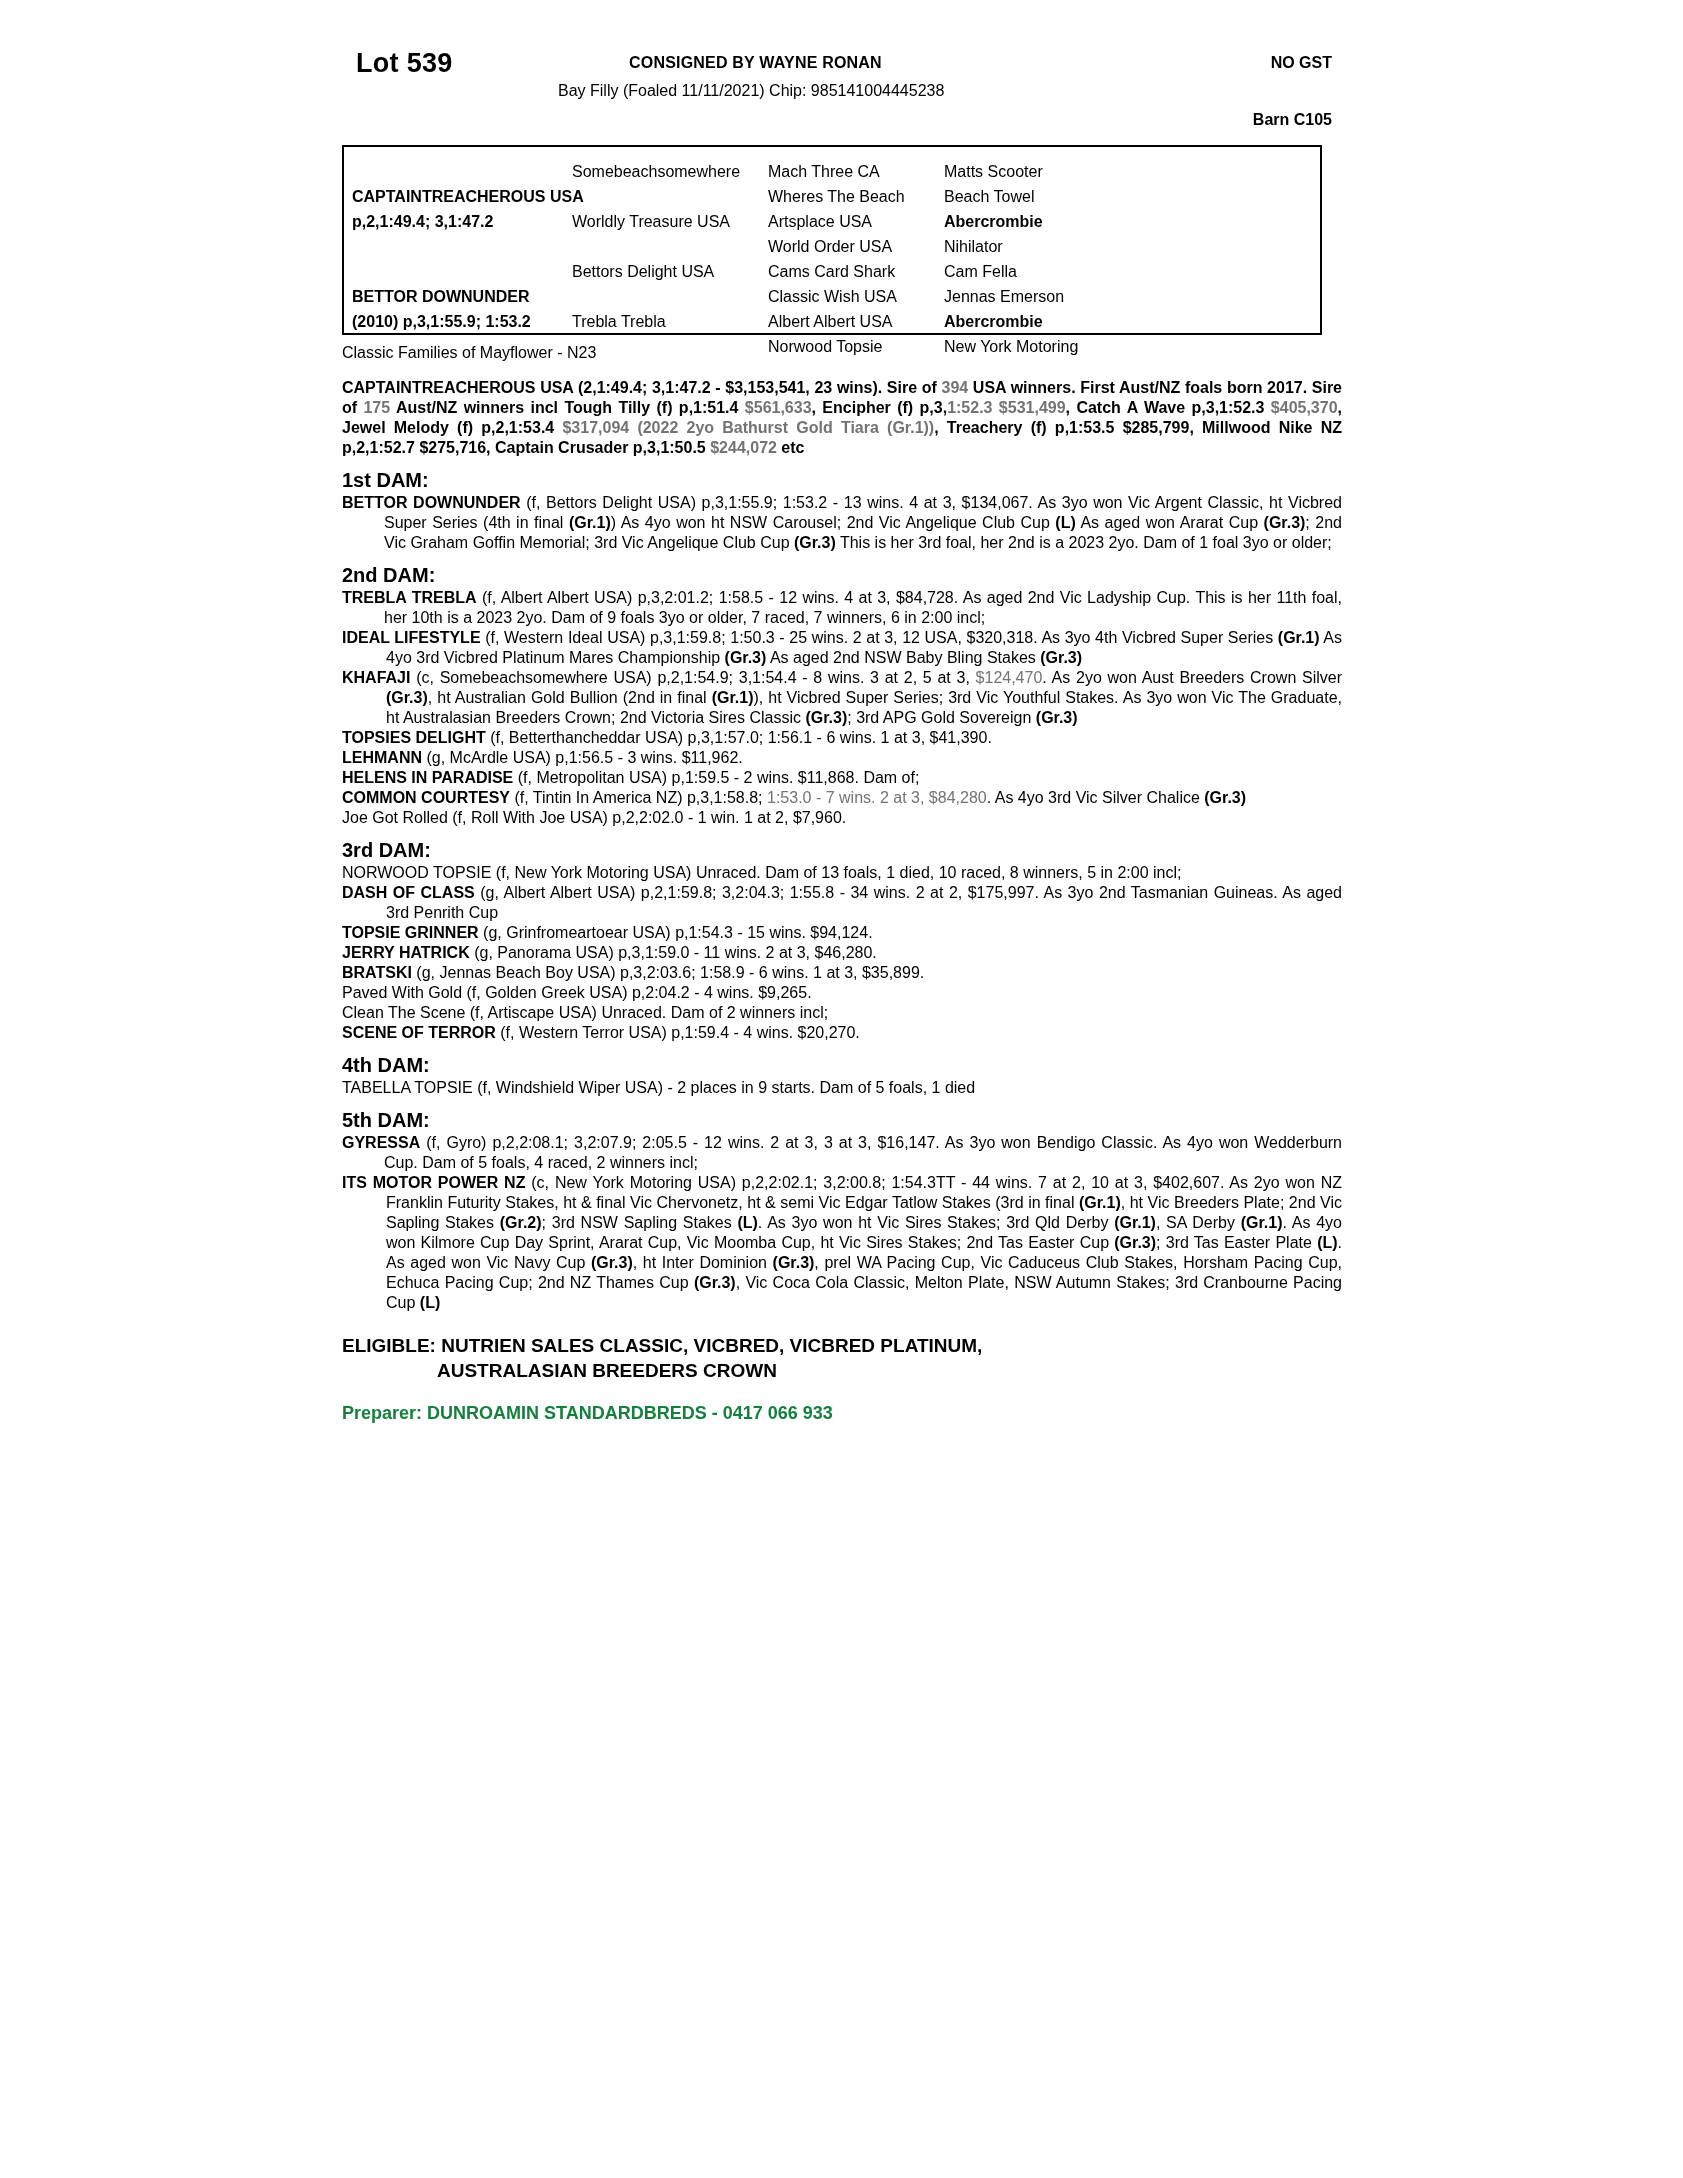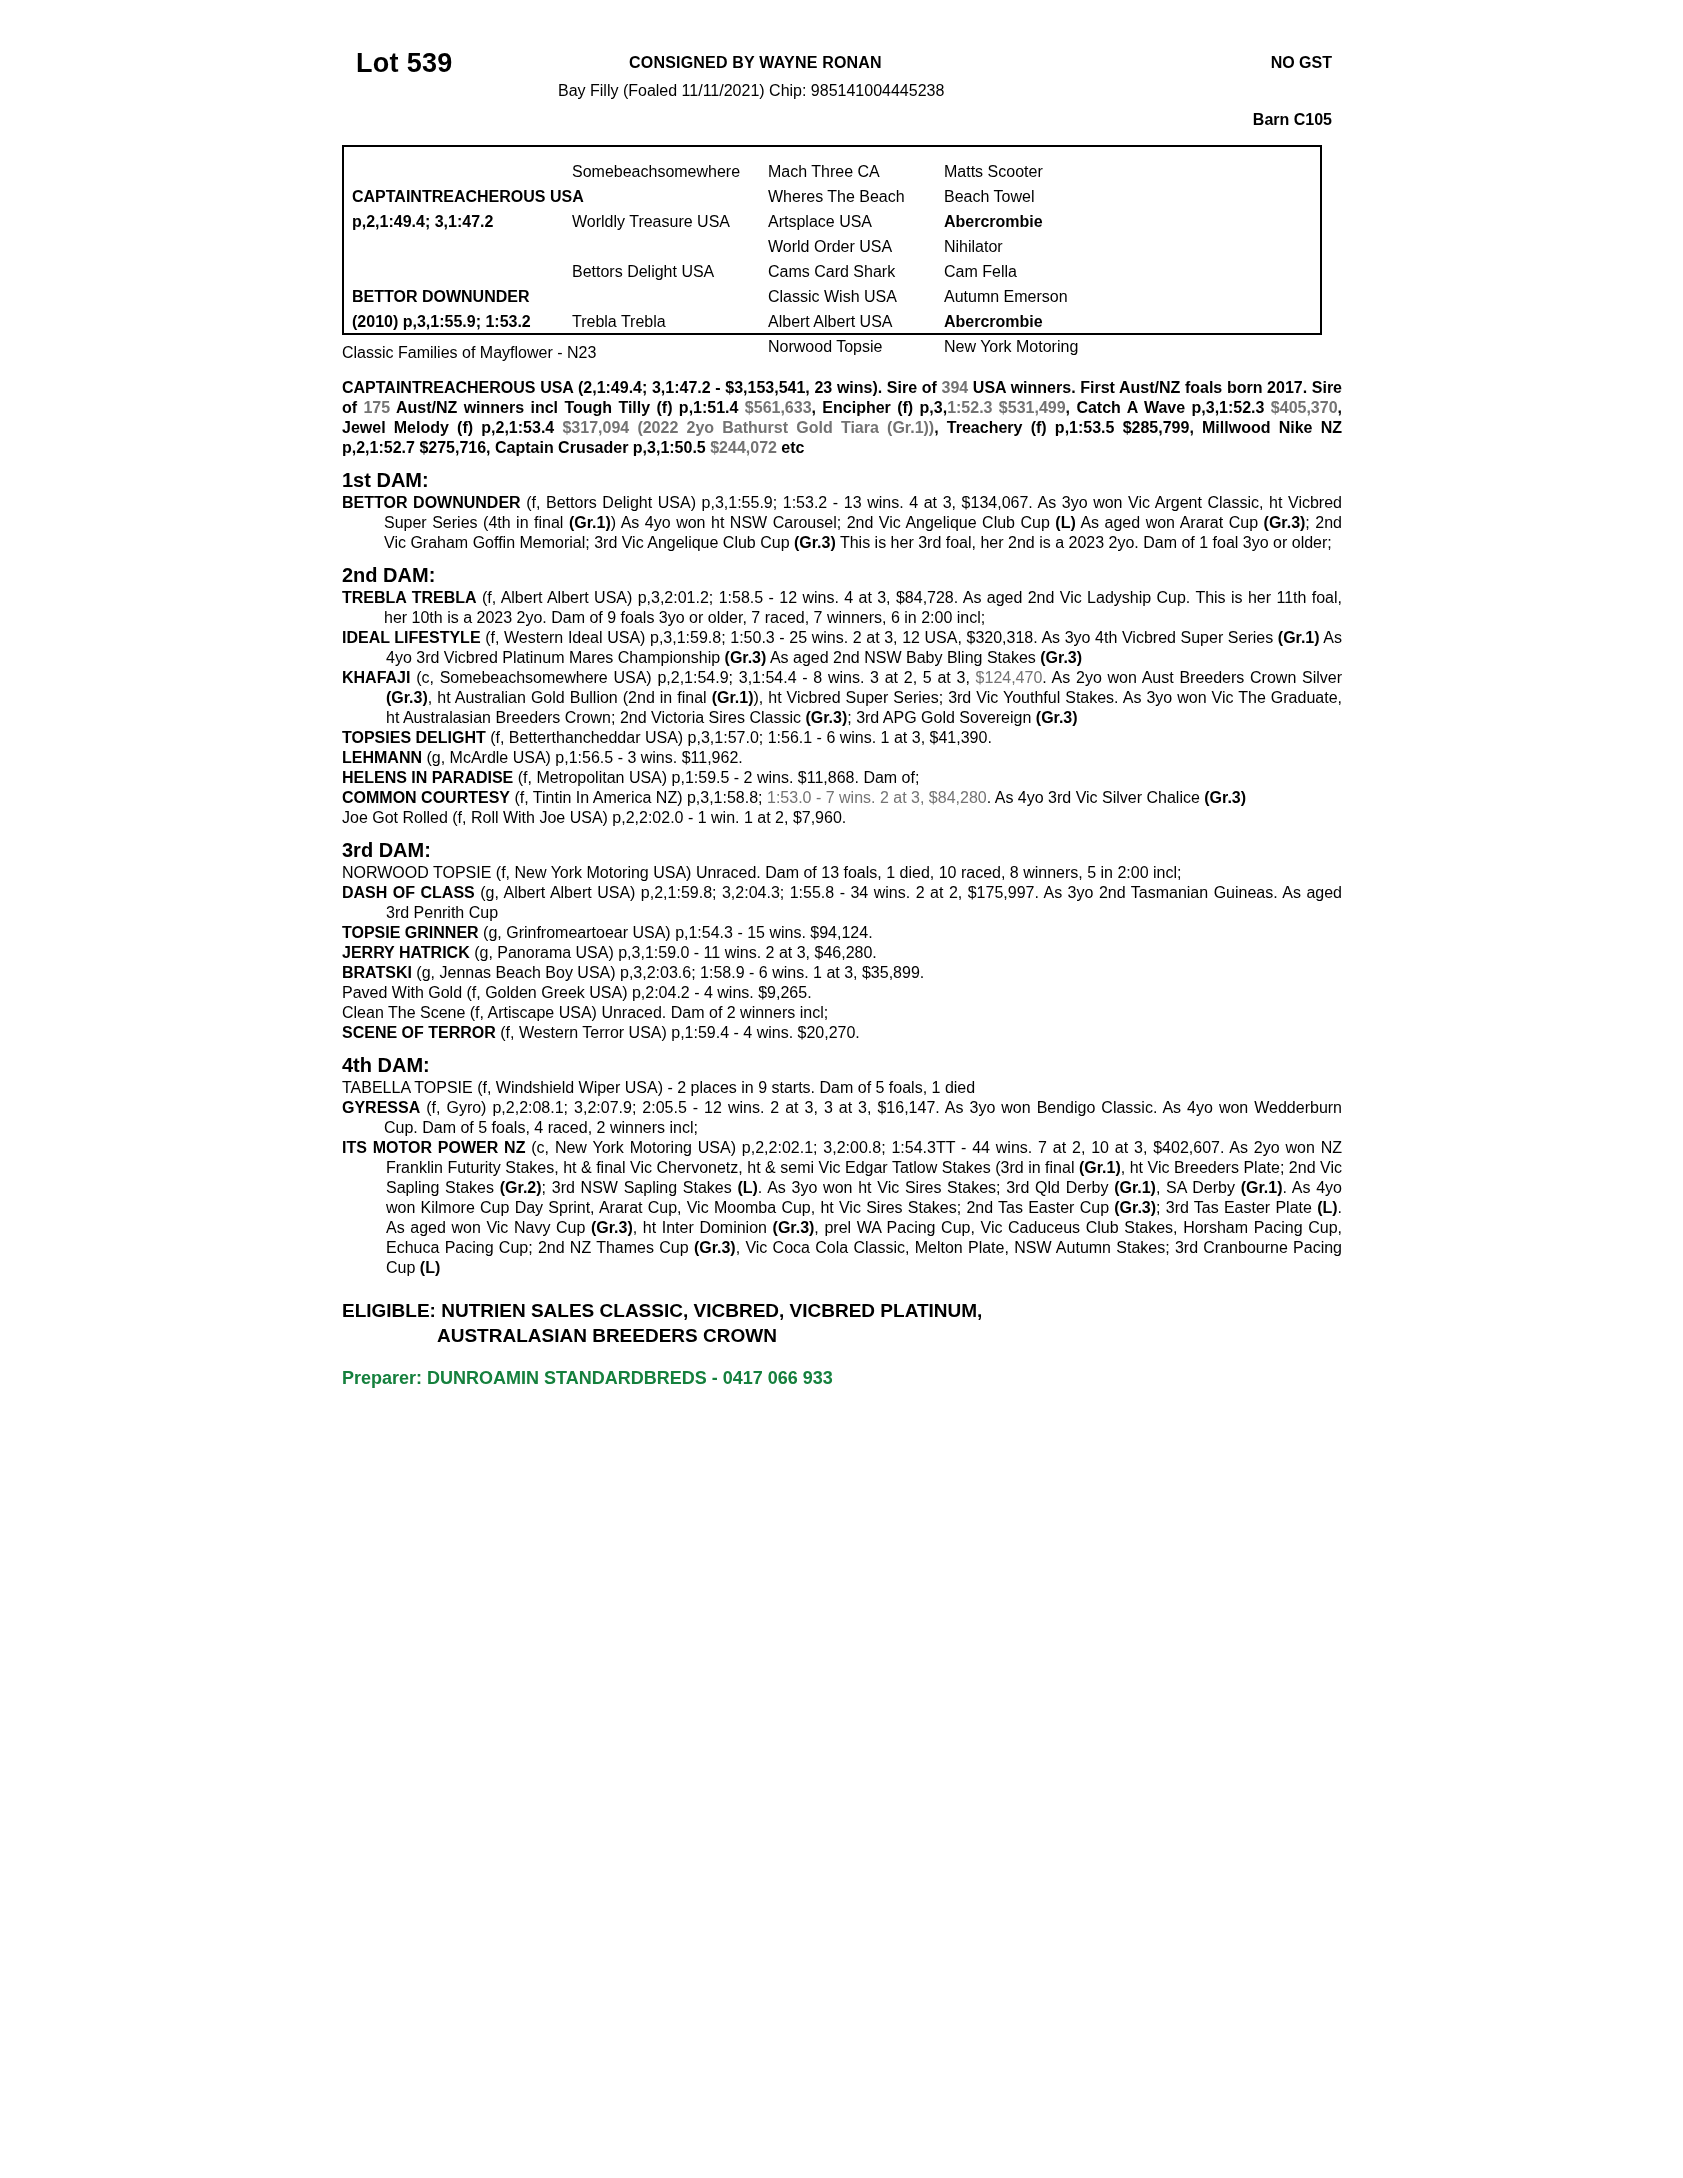--- a/index.html
+++ b/index.html
@@ -182,21 +182,21 @@
         <div class="ped-line">Classic Wish USA</div>
         <div class="ped-line">Albert Albert USA</div>
         <div class="ped-line">Norwood Topsie</div>
       </div>
       <div class="ped-col c4">
         <div class="ped-line pad1">Matts Scooter</div>
         <div class="ped-line">Beach Towel</div>
         <div class="ped-line b">Abercrombie</div>
         <div class="ped-line">Nihilator</div>
         <div class="ped-line">Cam Fella</div>
-        <div class="ped-line">Autumn Emerson</div>
+        <div class="ped-line">Jennas Emerson</div>
         <div class="ped-line b">Abercrombie</div>
         <div class="ped-line">New York Motoring</div>
       </div>
     </div>
 
     <div class="classicfam">Classic Families of Mayflower - N23</div>
 
     <div class="sire-para"><span>CAPTAINTREACHEROUS USA (2,1:49.4; 3,1:47.2 - $3,153,541, 23 wins). Sire of </span><span class="red">394</span><span> USA winners. First Aust/NZ foals born 2017. Sire of </span><span class="red">175</span><span> Aust/NZ winners incl Tough Tilly (f) p,1:51.4 </span><span class="red">$561,633</span><span>, Encipher (f) p,3,</span><span class="red">1:52.3 $531,499</span><span>, Catch A Wave p,3,1:52.3 </span><span class="red">$405,370</span><span>, Jewel Melody (f) p,2,1:53.4 </span><span class="red">$317,094 (2022 2yo Bathurst Gold Tiara (Gr.1))</span><span>, Treachery (f) p,1:53.5 $285,799, Millwood Nike NZ p,2,1:52.7 $275,716, Captain Crusader p,3,1:50.5 </span><span class="red">$244,072</span><span> etc</span></div>
 
     <div id="dams-root">
@@ -215,20 +215,21 @@
         <p class="blk lvl1"><span class="hang">NORWOOD TOPSIE</span><span> (f, New York Motoring USA) Unraced. Dam of 13 foals, 1 died, 10 raced, 8 winners, 5 in 2:00 incl;</span></p>
         <p class="blk lvl2"><span class="hang nm">DASH OF CLASS</span><span> (g, Albert Albert USA) p,2,1:59.8; 3,2:04.3; 1:55.8 - 34 wins. 2 at 2, $175,997. As 3yo 2nd Tasmanian Guineas. As aged 3rd Penrith Cup</span></p>
         <p class="blk lvl2"><span class="hang nm">TOPSIE GRINNER</span><span> (g, Grinfromeartoear USA) p,1:54.3 - 15 wins. $94,124.</span></p>
         <p class="blk lvl2"><span class="hang nm">JERRY HATRICK</span><span> (g, Panorama USA) p,3,1:59.0 - 11 wins. 2 at 3, $46,280.</span></p>
         <p class="blk lvl2"><span class="hang nm">BRATSKI</span><span> (g, Jennas Beach Boy USA) p,3,2:03.6; 1:58.9 - 6 wins. 1 at 3, $35,899.</span></p>
         <p class="blk lvl2"><span class="hang">Paved With Gold</span><span> (f, Golden Greek USA) p,2:04.2 - 4 wins. $9,265.</span></p>
         <p class="blk lvl2"><span class="hang">Clean The Scene</span><span> (f, Artiscape USA) Unraced. Dam of 2 winners incl;</span></p>
         <p class="blk lvl3"><span class="hang nm">SCENE OF TERROR</span><span> (f, Western Terror USA) p,1:59.4 - 4 wins. $20,270.</span></p>
         <div class="damhdr">4th DAM:</div>
         <p class="blk lvl1"><span class="hang">TABELLA TOPSIE</span><span> (f, Windshield Wiper USA) - 2 places in 9 starts. Dam of 5 foals, 1 died</span></p>
+        <div class="damhdr">5th DAM:</div>
         <p class="blk lvl1"><span class="hang nm">GYRESSA</span><span> (f, Gyro) p,2,2:08.1; 3,2:07.9; 2:05.5 - 12 wins. 2 at 3, 3 at 3, $16,147. As 3yo won Bendigo Classic. As 4yo won Wedderburn Cup. Dam of 5 foals, 4 raced, 2 winners incl;</span></p>
         <p class="blk lvl2"><span class="hang nm">ITS MOTOR POWER NZ</span><span> (c, New York Motoring USA) p,2,2:02.1; 3,2:00.8; 1:54.3TT - 44 wins. 7 at 2, 10 at 3, $402,607. As 2yo won NZ Franklin Futurity Stakes, ht &amp; final Vic Chervonetz, ht &amp; semi Vic Edgar Tatlow Stakes (3rd in final <b>(Gr.1)</b>, ht Vic Breeders Plate; 2nd Vic Sapling Stakes <b>(Gr.2)</b>; 3rd NSW Sapling Stakes <b>(L)</b>. As 3yo won ht Vic Sires Stakes; 3rd Qld Derby <b>(Gr.1)</b>, SA Derby <b>(Gr.1)</b>. As 4yo won Kilmore Cup Day Sprint, Ararat Cup, Vic Moomba Cup, ht Vic Sires Stakes; 2nd Tas Easter Cup <b>(Gr.3)</b>; 3rd Tas Easter Plate <b>(L)</b>. As aged won Vic Navy Cup <b>(Gr.3)</b>, ht Inter Dominion <b>(Gr.3)</b>, prel WA Pacing Cup, Vic Caduceus Club Stakes, Horsham Pacing Cup, Echuca Pacing Cup; 2nd NZ Thames Cup <b>(Gr.3)</b>, Vic Coca Cola Classic, Melton Plate, NSW Autumn Stakes; 3rd Cranbourne Pacing Cup <b>(L)</b></span></p>
       </div>
 
     <div class="eligible">
       <span>ELIGIBLE: NUTRIEN SALES CLASSIC, VICBRED, VICBRED PLATINUM,</span>
       <span class="l2">AUSTRALASIAN BREEDERS CROWN</span>
     </div>
 
     <div class="preparer">Preparer: DUNROAMIN STANDARDBREDS - 0417 066 933</div>

